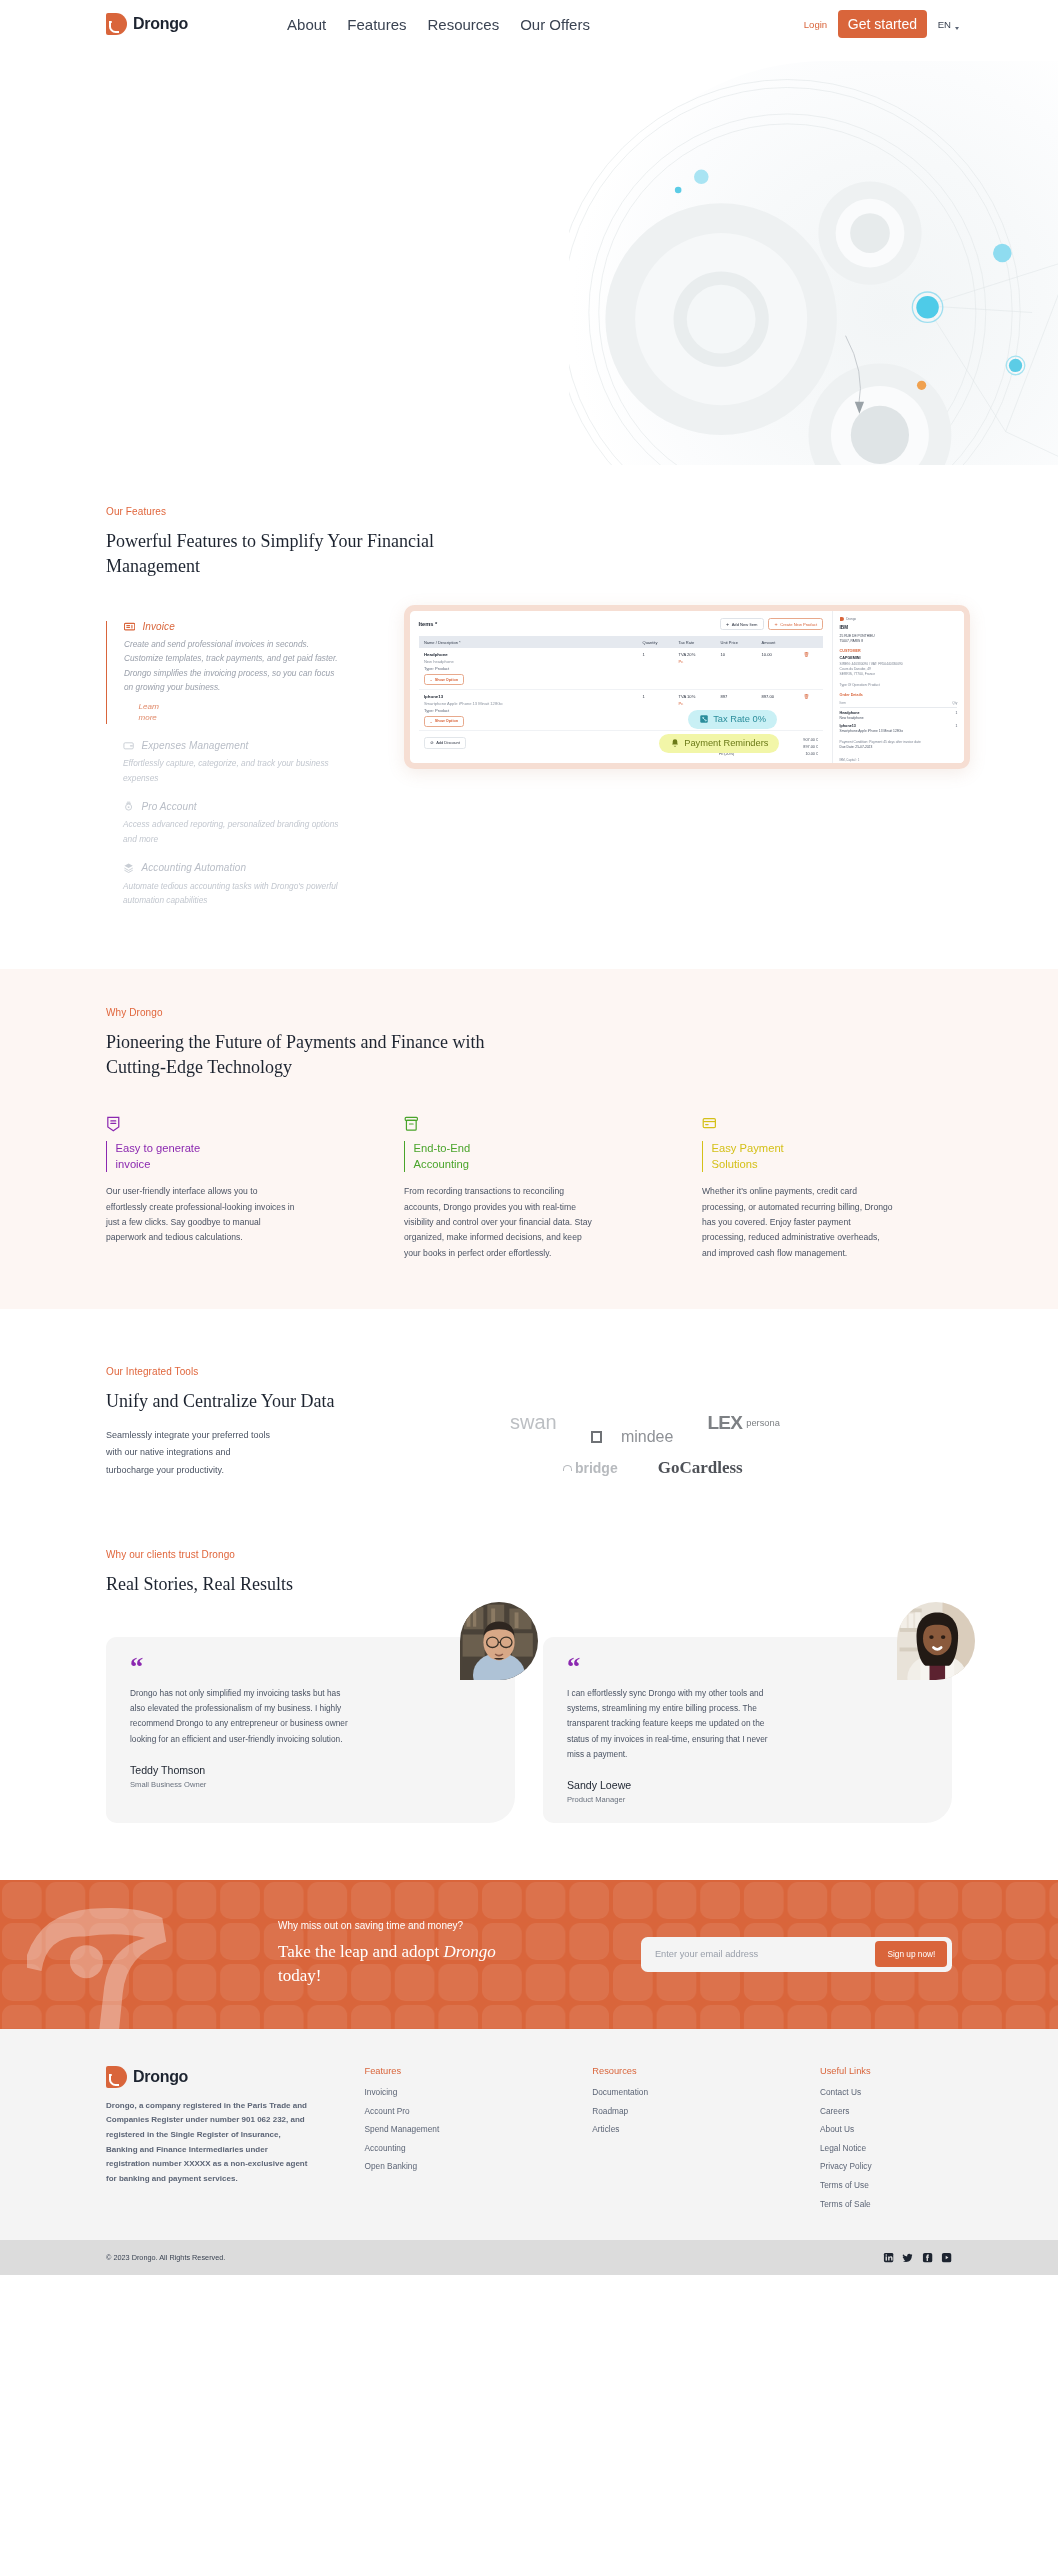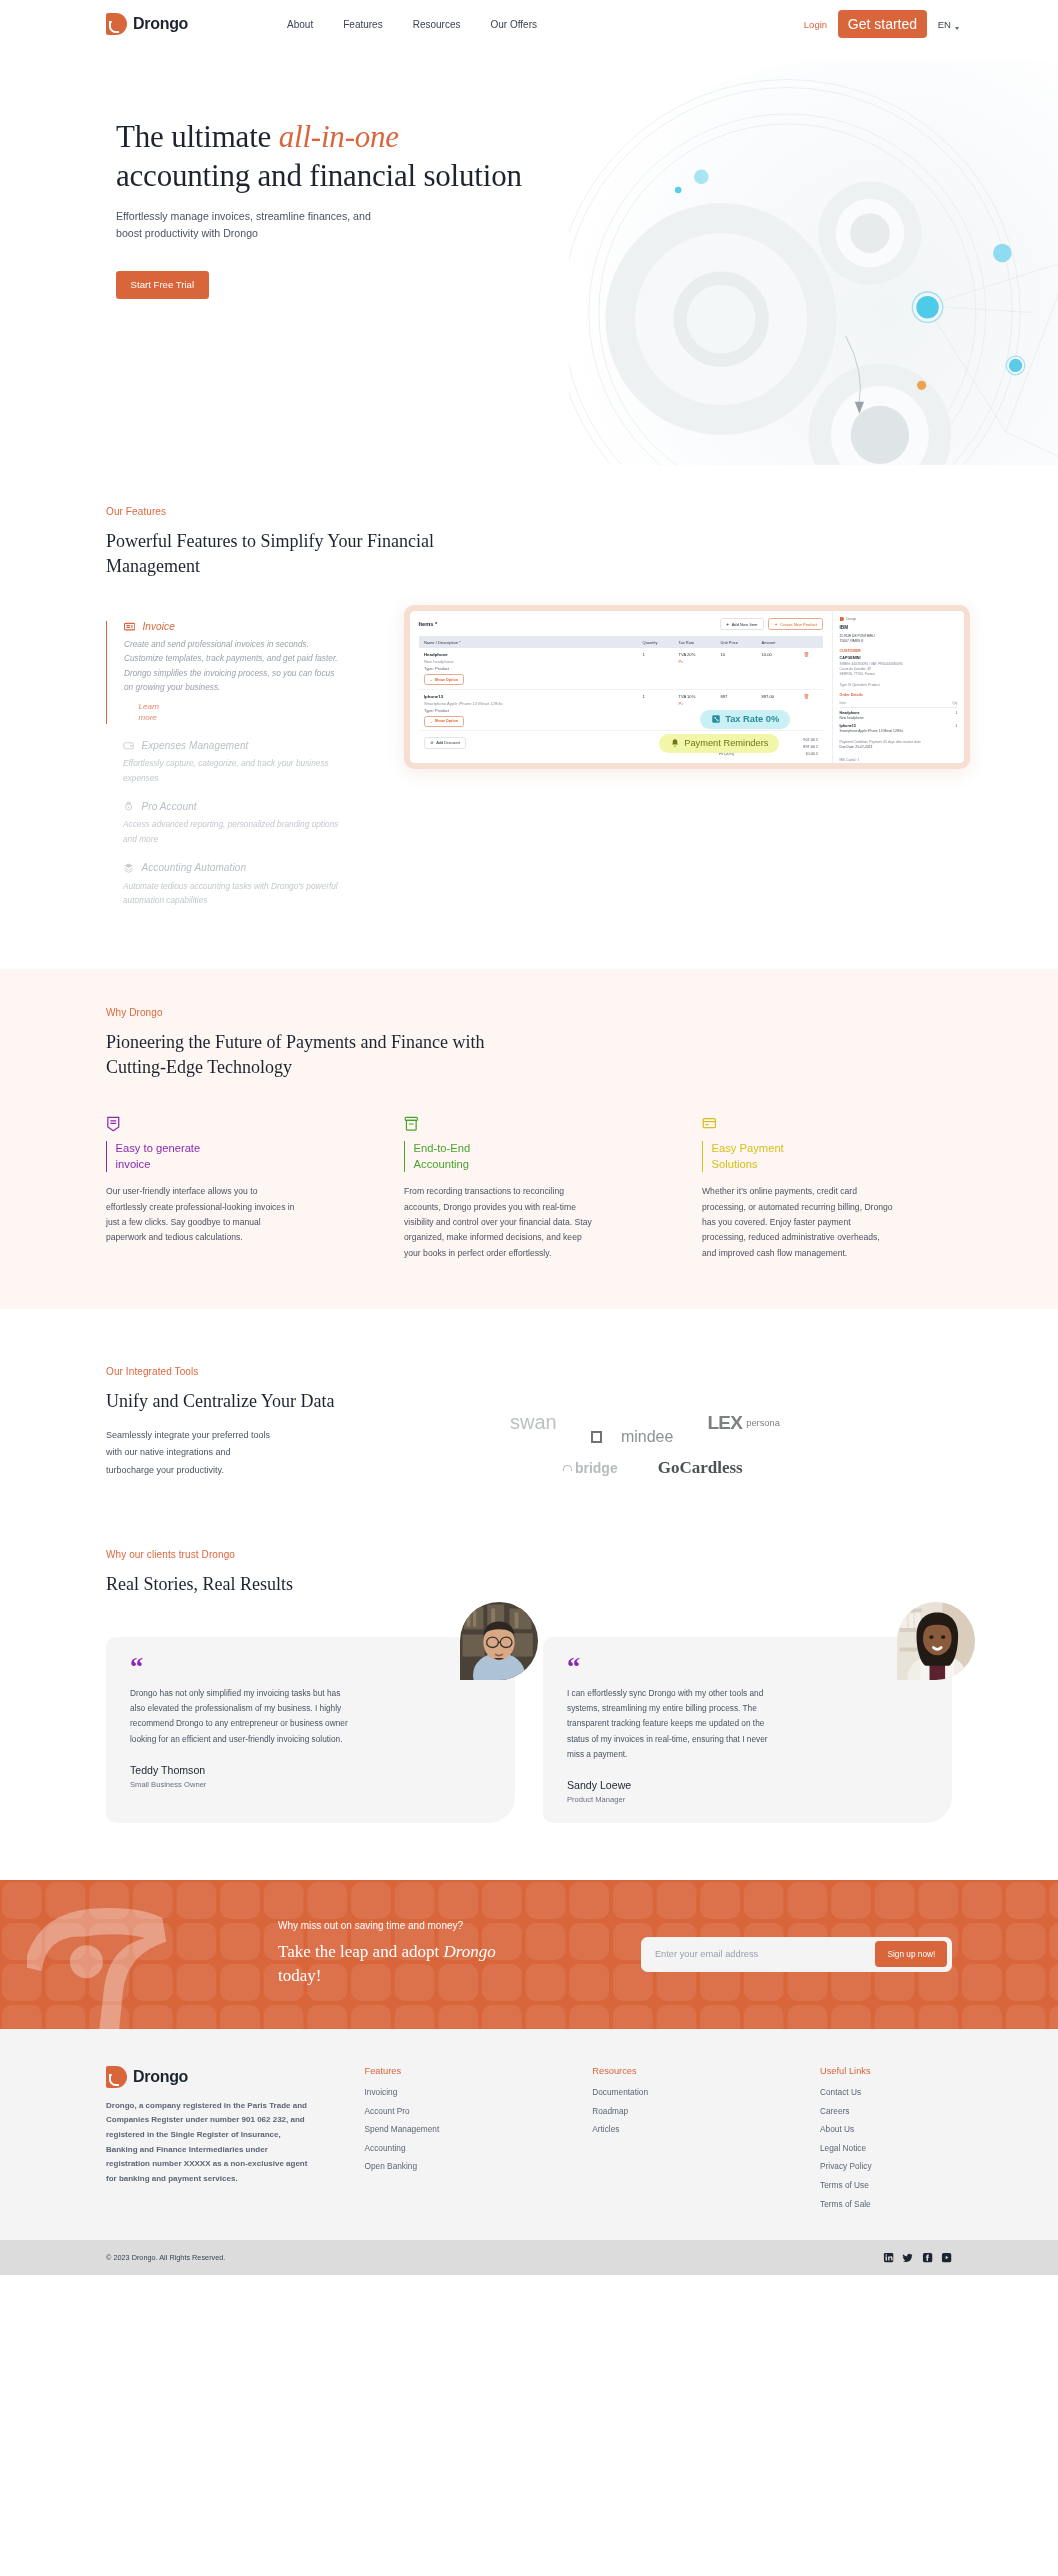--- a/index.html
+++ b/index.html
@@ -43,23 +43,23 @@
     position: absolute;
     left: 3.3px; top: 8px;
     width: 2.6px; height: 2.6px;
     background: #fff;
     border-radius: 50%;
   }
   .brand-name { font-size: 16px; font-weight: 700; letter-spacing: -0.3px; color: #1d2430; }
 
   .nav {
     display: flex;
-    gap: 30px;
+    gap: 21px;
     margin-left: 99px;
-    font-size: 10px;
+    font-size: 15px;
     color: #3a4352;
   }
   .nav a { text-decoration: none; color: inherit; }
   .header-right {
     margin-left: auto;
     display: flex;
     align-items: center;
     gap: 10.6px;
   }
   .login-link { color: #d9653b; font-size: 9.6px; text-decoration: none; }
@@ -290,21 +290,21 @@
     position: absolute;
     display: flex;
     align-items: center;
     gap: 4.6px;
     border-radius: 14.6px;
     padding: 4.6px 10.6px;
     font-size: 9.3px;
     z-index: 12;
     white-space: nowrap;
   }
-  .badge-tax { background: #c9f0f5; color: #2b8d9b; left: 296px; top: 105px; font-weight: bold; }
+  .badge-tax { background: #c9f0f5; color: #2b8d9b; left: 284px; top: 105px; }
   .badge-remind { background: #f2f6a8; color: #6b7a18; left: 255px; top: 129px; }
 
   
   .why { background: #fdf6f3; padding-top: 38px; padding-bottom: 48px; }
   .why-cols { display: flex; gap: 48px; margin-top: 36px; }
   .why-col { flex: 1; }
   .why-icon { width: 14.6px; height: 16px; margin-bottom: 9.3px; display: block; }
   .why-title {
     font-size: 11.2px;
     line-height: 1.4;
@@ -527,28 +527,20 @@
       <circle cx="533" cy="490" r="7" fill="#f0a14f"></circle>
       <circle cx="495" cy="625" r="9" fill="#f0ab66"></circle>
       <circle cx="165" cy="195" r="5" fill="#5ccce6"></circle>
       <circle cx="362" cy="635" r="7" fill="#aeb4ba"></circle>
       <g stroke="#b9bfc4" stroke-width="1.2" fill="none">
         <path d="M418 415 Q448 470 438 520"></path>
       </g>
       <path d="M432 515 l14 0 l-7 18 z" fill="#9aa2a8"></path>
     </svg>
   </div>
-  <div class="hero-inner">
-    <h1 class="hero-title">
-      <span>The ultimate </span><span class="accent">all-in-one</span><br>
-      <span>accounting and financial solution</span>
-    </h1>
-    <p class="hero-sub">Effortlessly manage invoices, streamline finances, and boost productivity with Drongo</p>
-    <button class="btn-primary">Start Free Trial</button>
-  </div>
 </section>
 
 <section class="section features-wrap">
   <div class="eyebrow">Our Features</div>
   <h2 class="sect-title">Powerful Features to Simplify Your Financial Management</h2>
 
   <div class="features-grid">
 
     <div class="accordion">
 

